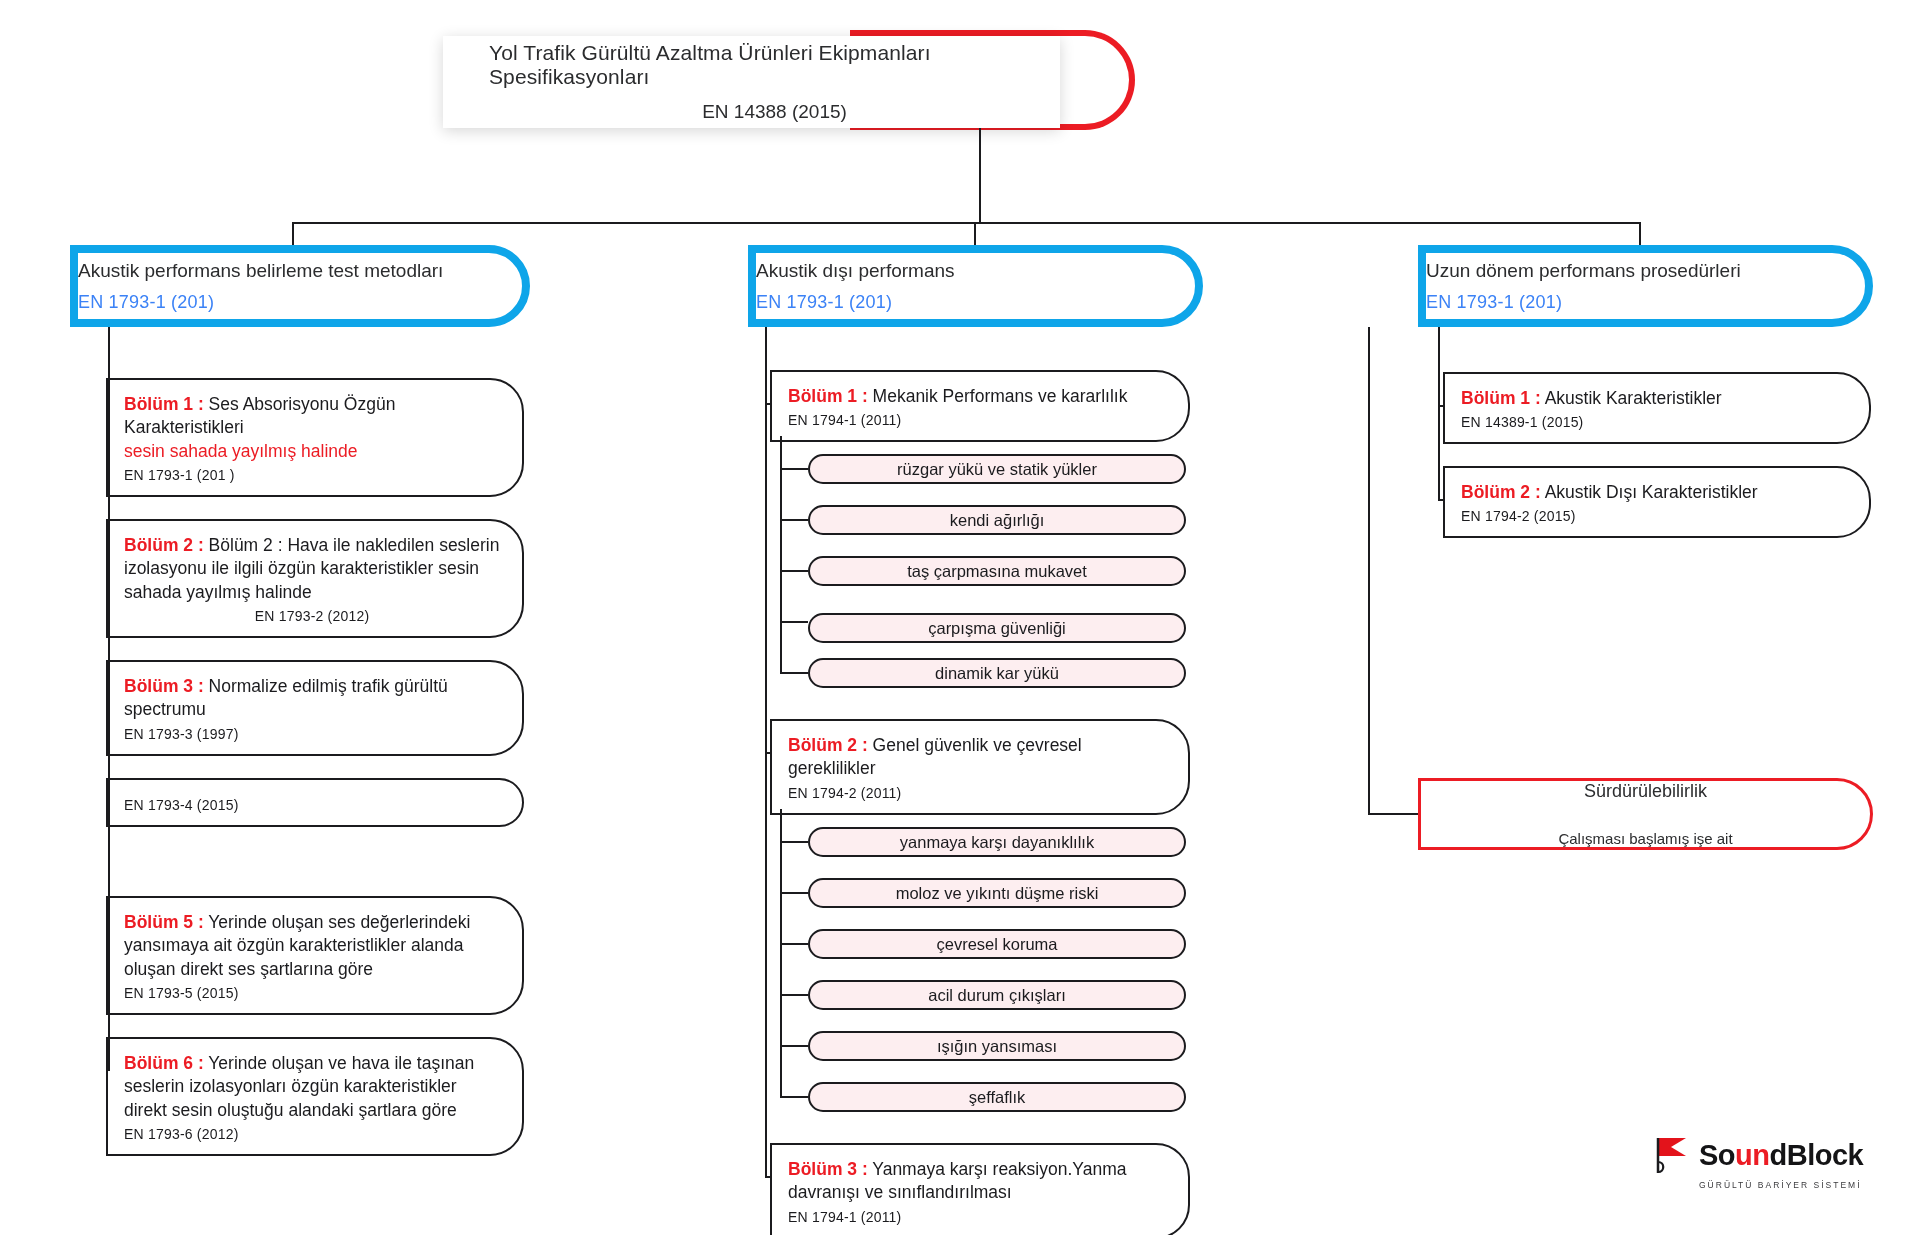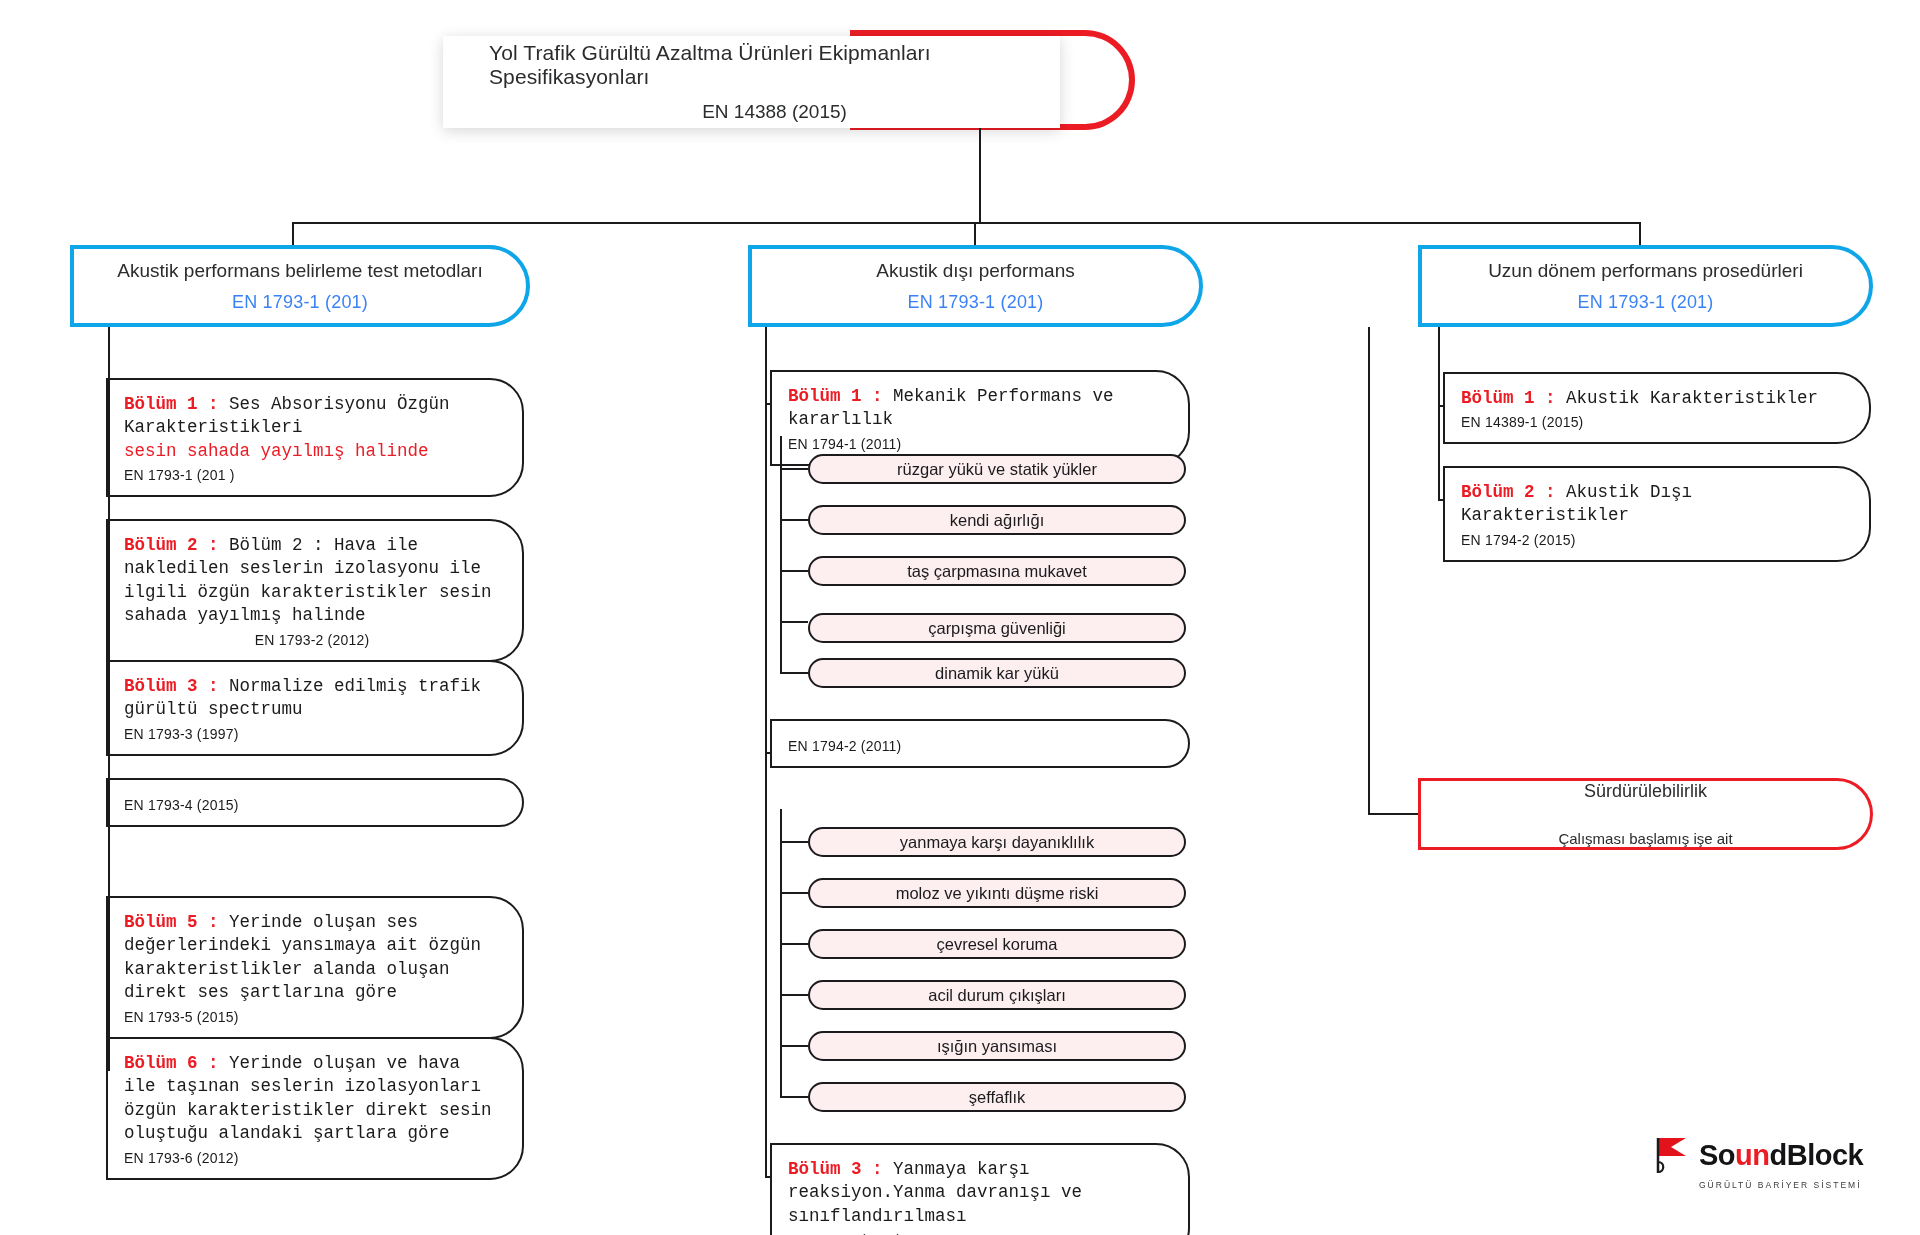--- a/index.html
+++ b/index.html
@@ -33,41 +33,41 @@
     display:flex; flex-direction:column;
     align-items:center; justify-content:center;
     gap:12px;
   }
   .root-t1 { font-size:21px; color:#2b2c2e; letter-spacing:.1px; }
   .root-t2 { font-size:19px; color:#2b2c2e; }
 
   
   .l2 {
     position:absolute;
-    border:4px solid #0ea5e9;
+    border:8px solid #0ea5e9;
     border-radius:0 56px 56px 0;
     background:#fff;
     display:flex; flex-direction:column;
-    align-items:center; justify-content:center;
+    justify-content:center;
     gap:10px;
   }
   .l2 .t1 { font-size:19px; color:#2b2c2e; }
   .l2 .t2 { font-size:18px; color:#3b82f6; letter-spacing:.2px; }
 
   
   .card {
     position:absolute;
     border:2.5px solid #1b1b1e;
     border-radius:0 34px 34px 0;
     background:#fff;
     padding:13px 22px 12px 16px;
     display:flex; flex-direction:column;
     justify-content:center;
   }
-  .card .body { font-size:17.5px; line-height:1.34; color:#1b1b1e;font-family:Liberation Mono, monospace; }
+  .card .body { font-size:17.5px; line-height:1.34; color:#1b1b1e; }
   .card .body b { color:#ec1c24; font-weight:700; }
   .card .body .redtxt { color:#ec1c24; }
   .card .code { font-size:14px; color:#1b1b1e; margin-top:4px; letter-spacing:.2px; }
 
   
   .pill {
     position:absolute;
     background:#fdeef0;
     border:2px solid #1b1b1e;
     border-radius:22px;
@@ -158,20 +158,21 @@
     <div class="pill" style="left: 808px; top: 505px; width: 378px;">kendi ağırlığı</div>
     <div class="ln" style="left: 780px; top: 519px; width: 28px; height: 2px;"></div>
     <div class="pill" style="left: 808px; top: 556px; width: 378px;">taş çarpmasına mukavet</div>
     <div class="ln" style="left: 780px; top: 570px; width: 28px; height: 2px;"></div>
     <div class="pill" style="left: 808px; top: 607px; width: 378px; margin-top: 6px;">çarpışma güvenliği</div>
     <div class="ln" style="left: 780px; top: 621px; width: 28px; height: 2px;"></div>
     <div class="pill" style="left: 808px; top: 658px; width: 378px;">dinamik kar yükü</div>
     <div class="ln" style="left: 780px; top: 672px; width: 28px; height: 2px;"></div>
     <div class="ln" style="left: 780px; top: 436px; width: 2px; height: 238px;"></div>
     <div class="card" style="left: 770px; top: 719px; width: 420px;">
+      <div class="body"><b>Bölüm 2 :</b><span> Genel güvenlik ve çevresel gereklilikler</span></div>
       <div class="code">EN 1794-2 (2011)</div>
     </div>
     <div class="ln" style="left: 765px; top: 752px; width: 5px; height: 2px;"></div>
     <div class="pill" style="left: 808px; top: 827px; width: 378px;">yanmaya karşı dayanıklılık</div>
     <div class="ln" style="left: 780px; top: 841px; width: 28px; height: 2px;"></div>
     <div class="pill" style="left: 808px; top: 878px; width: 378px;">moloz ve yıkıntı düşme riski</div>
     <div class="ln" style="left: 780px; top: 892px; width: 28px; height: 2px;"></div>
     <div class="pill" style="left: 808px; top: 929px; width: 378px;">çevresel koruma</div>
     <div class="ln" style="left: 780px; top: 943px; width: 28px; height: 2px;"></div>
     <div class="pill" style="left: 808px; top: 980px; width: 378px;">acil durum çıkışları</div>

